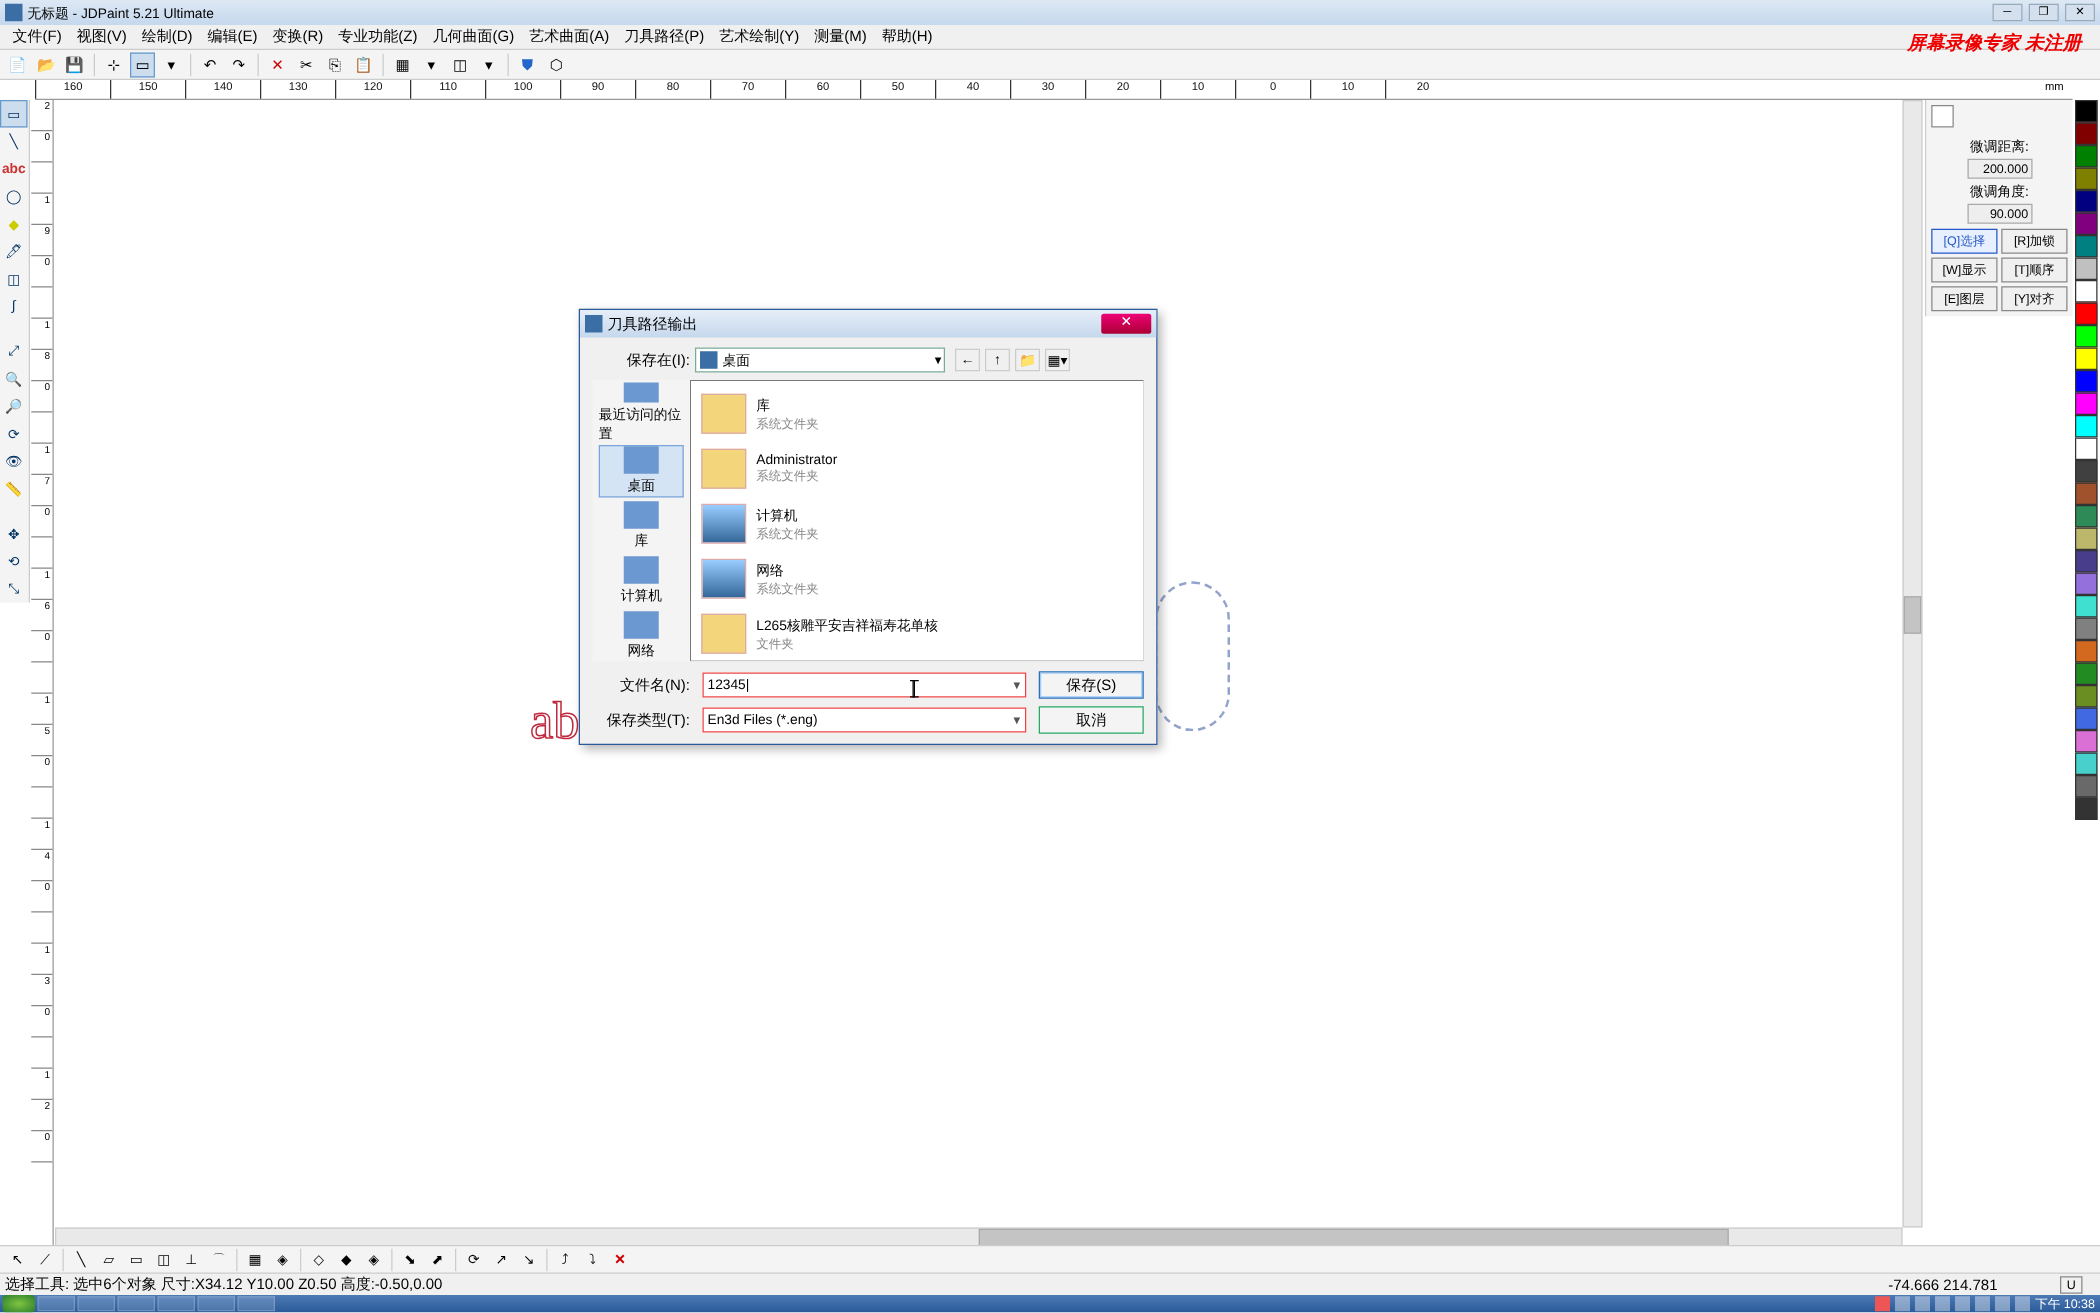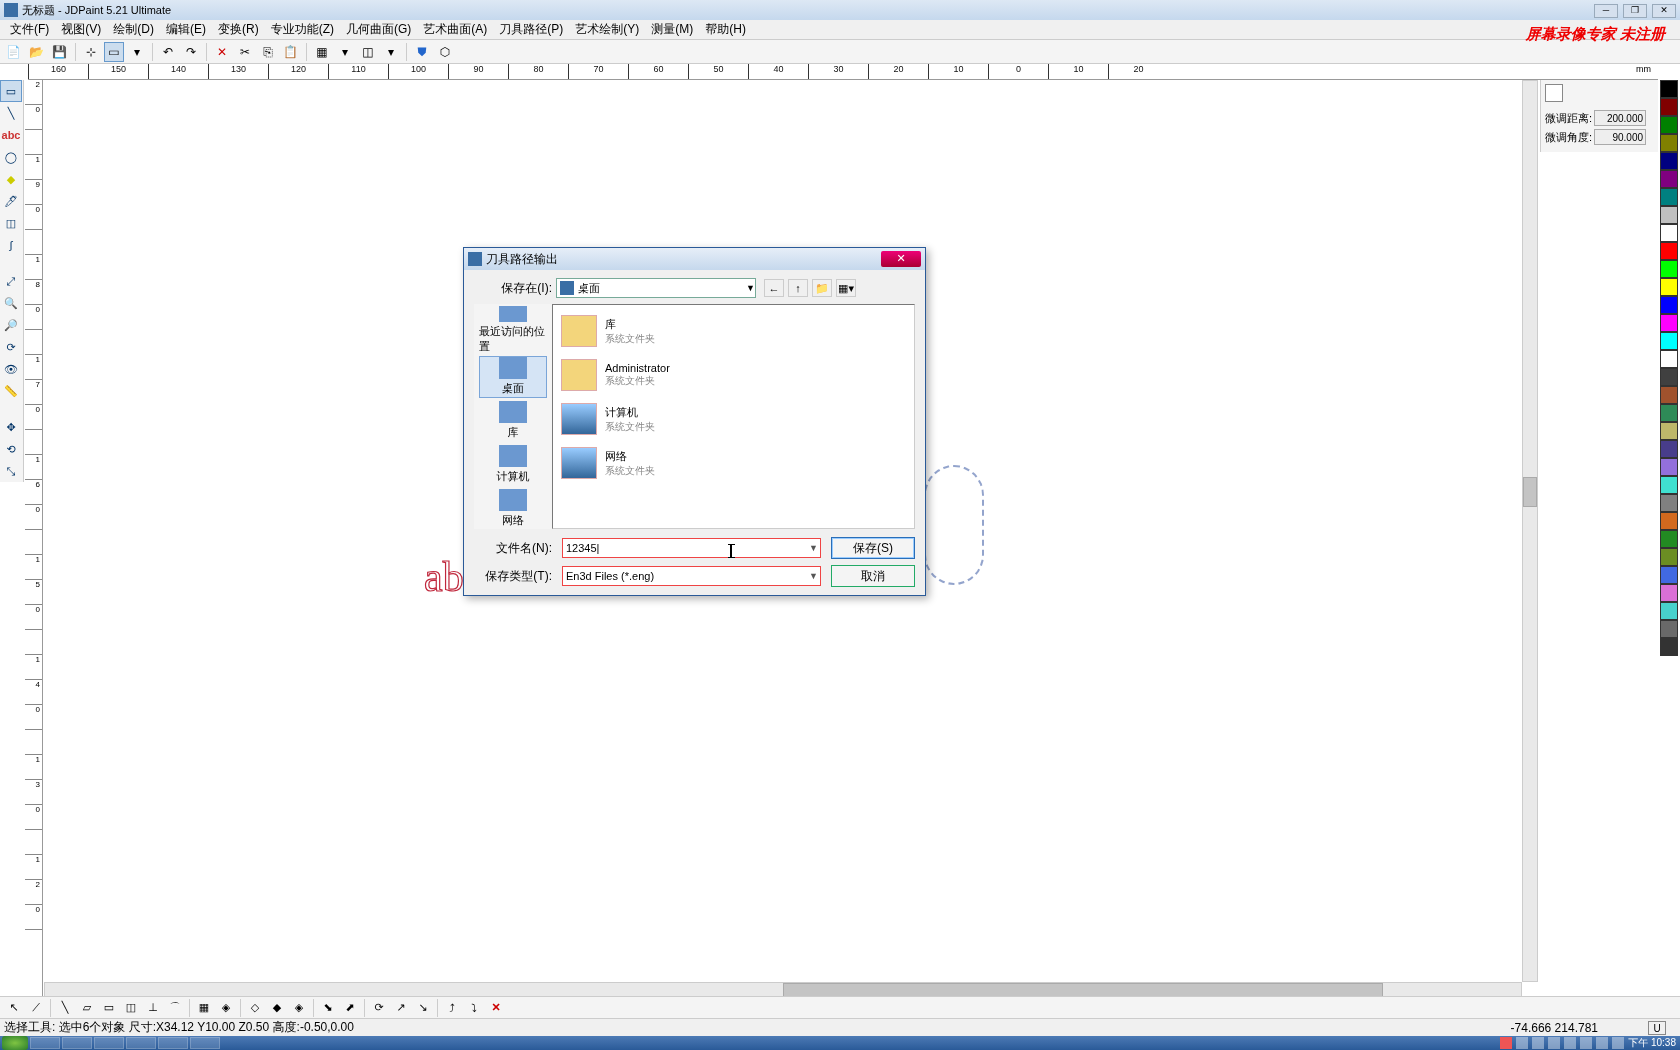--- a/index.html
+++ b/index.html
@@ -42,21 +42,21 @@
 .canvas-seal { position: absolute; left: 880px; top: 385px; width: 60px; height: 120px; border: 2px dashed #2a4b9b; border-radius: 30px 30px 30px 30px; opacity: 0.5; }
 
 .vscroll { position: absolute; top: 80px; right: 142px; width: 16px; bottom: 68px; background: #e9e9e9; border: 1px solid #ccc; }
 .vscroll .thumb { position: absolute; top: 44%; width: 100%; height: 30px; background: #c4c4c4; border: 1px solid #aaa; }
 .hscroll { position: absolute; left: 44px; right: 158px; bottom: 52px; height: 16px; background: #e9e9e9; border: 1px solid #ccc; }
 .hscroll .thumb { position: absolute; left: 50%; height: 100%; width: 600px; background: #c4c4c4; border: 1px solid #aaa; }
 
 
 .right-panel { position: absolute; top: 80px; right: 22px; width: 118px; background: #f4f4f4; border-left: 1px solid #ccc; padding: 4px; font-size: 11px; }
 .right-panel .top-sw { width: 18px; height: 18px; background: #fff; border: 1px solid #888; margin-bottom: 8px; }
-.rp-row { display: flex; align-items: center; margin-bottom: 3px; gap: 2px; }
+.rp-row { display: flex; align-items: center; margin-bottom: 3px; gap: 2px; flex-direction: column; }
 .rp-row input { width: 52px; height: 16px; font-size: 10px; border: 1px solid #aaa; background: #eee; text-align: right; padding-right: 2px; }
 .rp-btns { display: grid; grid-template-columns: 1fr 1fr; gap: 3px; margin-top: 4px; }
 .rp-btns button { font-size: 10px; height: 20px; background: #f0f0f0; border: 1px solid #888; cursor: pointer; }
 .rp-btns button.sel { border: 1px solid #2458c6; color: #2458c6; background: #e8f0ff; }
 
 
 .palette { position: absolute; top: 80px; right: 0; width: 20px; display: flex; flex-direction: column; }
 .palette .c { width: 18px; height: 18px; border: 1px solid #333; cursor: pointer; }
 
 
@@ -244,20 +244,28 @@
 <div class="right-panel">
   <div class="top-sw"></div>
   <div class="rp-row">
     <span>微调距离:</span>
     <input value="200.000" style="">
   </div>
   <div class="rp-row">
     <span>微调角度:</span>
     <input value="90.000" style="">
   </div>
+  <div class="rp-btns" id="rp-btns">
+      <button class="sel">[Q]选择</button>
+      <button>[R]加锁</button>
+      <button>[W]显示</button>
+      <button>[T]顺序</button>
+      <button>[E]图层</button>
+      <button>[Y]对齐</button>
+    </div>
 </div>
 
 <div class="palette" id="palette">
     <div class="c" style="background: rgb(0, 0, 0);"></div>
     <div class="c" style="background: rgb(128, 0, 0);"></div>
     <div class="c" style="background: rgb(0, 128, 0);"></div>
     <div class="c" style="background: rgb(128, 128, 0);"></div>
     <div class="c" style="background: rgb(0, 0, 128);"></div>
     <div class="c" style="background: rgb(128, 0, 128);"></div>
     <div class="c" style="background: rgb(0, 128, 128);"></div>
@@ -415,20 +423,27 @@
                 <span class="sub">系统文件夹</span>
               </div>
             </div>
             <div class="fitem">
               <div class="fi sys"></div>
               <div class="ftxt">
                 <span>网络</span>
                 <span class="sub">系统文件夹</span>
               </div>
             </div>
+            <div class="fitem">
+              <div class="fi"></div>
+              <div class="ftxt">
+                <span>L265核雕平安吉祥福寿花单核</span>
+                <span class="sub">文件夹</span>
+              </div>
+            </div>
           </div>
       </div>
       <div class="dlg-ftr">
         <label>文件名(N):</label>
         <div class="fld">
           <span>12345</span>
             <span style="animation:blink 1s infinite">|</span>
           <span class="arrow">▼</span>
         </div>
         <button class="primary">保存(S)</button>

